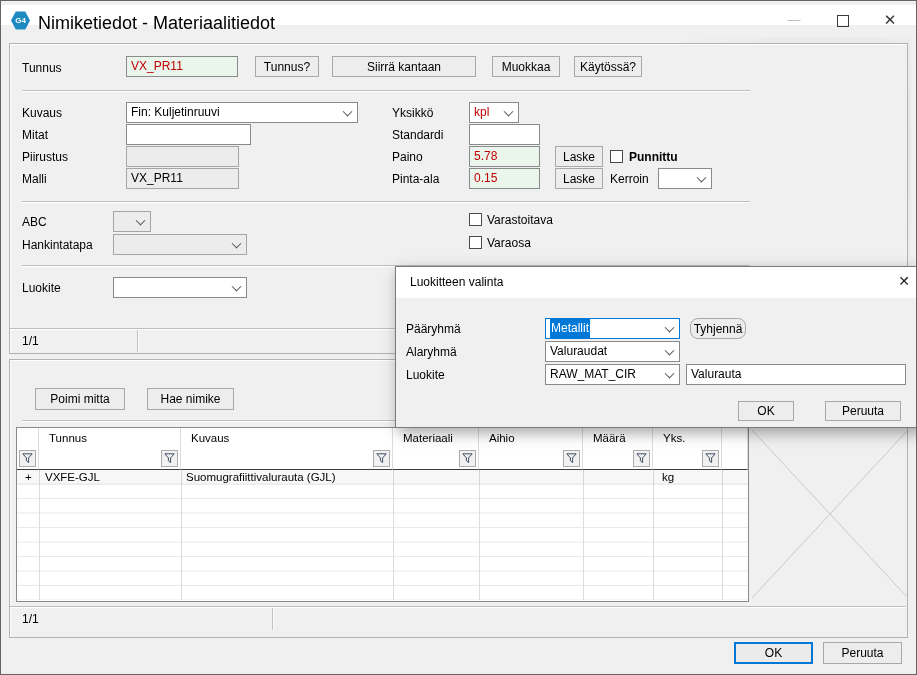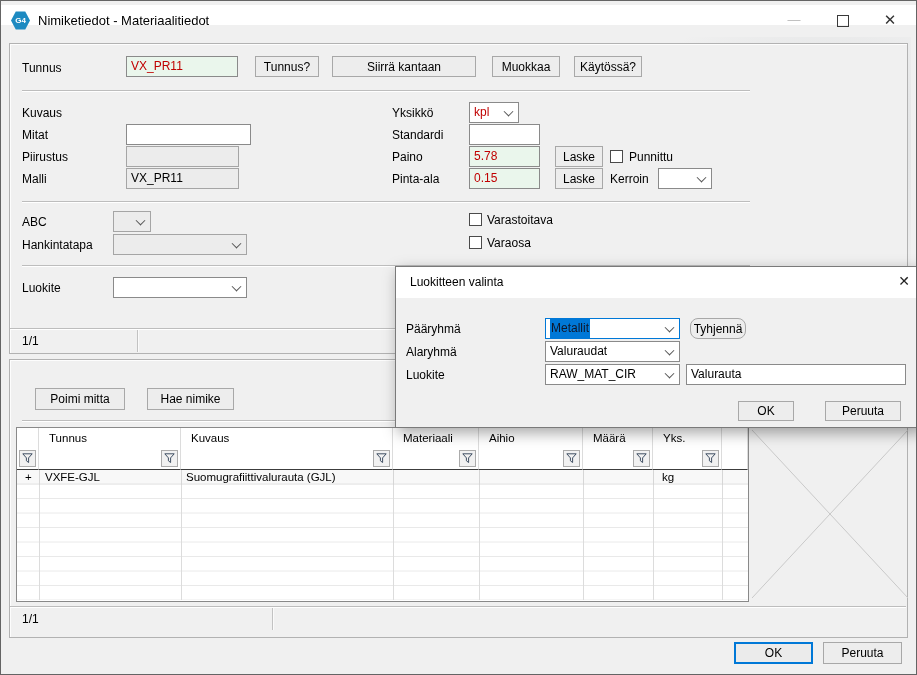--- a/index.html
+++ b/index.html
@@ -3,39 +3,39 @@
 <meta charset="utf-8">
 <style>
   html,body{margin:0;padding:0;}
   body{font-family:"Liberation Sans","DejaVu Sans",sans-serif;font-size:12px;color:#000;background:#cfcfcf;}
   .window{position:relative;width:915px;height:673px;background:#f0f0f0;border:1px solid #646464;overflow:hidden;}
   
   .titlebar{position:absolute;left:0;top:4px;width:100%;height:20px;background:#ffffff;}
   .app-icon{position:absolute;left:10px;top:6px;width:19px;height:19px;background:#1d8ac1;
     clip-path:polygon(25% 2%,75% 2%,100% 50%,75% 98%,25% 98%,0% 50%);
     color:#fff;font-size:8px;font-weight:bold;text-align:center;line-height:19px;}
-  .title-text{position:absolute;left:37px;top:8px;font-size:13px;}
+  .title-text{position:absolute;left:37px;top:8px;font-size:18px;}
   .cap-btn{position:absolute;top:0;width:34px;height:30px;text-align:center;line-height:30px;font-size:13px;color:#333;}
   
   .group{position:absolute;background:#f0f0f0;border:1px solid #b2b2b2;box-shadow:inset 1px 1px 0 #fdfdfd;}
   .lbl{position:absolute;white-space:nowrap;}
   .input{position:absolute;background:#fff;border:1px solid #8a8a8a;box-sizing:border-box;
     padding:0 4px;line-height:19px;font-size:12px;white-space:nowrap;overflow:hidden;}
   .input.dis{background:#ececec;border-color:#a5a5a5;}
   .val{background:#eaf6ec;color:#c00000;}
   .num{text-align:left;}
   .combo{position:absolute;background:#fff;border:1px solid #8a8a8a;box-sizing:border-box;
     padding:0 18px 0 4px;line-height:19px;font-size:12px;white-space:nowrap;overflow:hidden;}
   .combo.dis{background:#ececec;border-color:#a5a5a5;}
   .combo.focus{border-color:#0078d7;}
   .chev{position:absolute;right:6px;top:50%;width:6px;height:6px;border-right:1.4px solid #555;
     border-bottom:1.4px solid #555;transform:translateY(-70%) rotate(45deg);}
   .arrowbox{position:absolute;right:1px;top:1px;bottom:1px;width:18px;background:#fff;}
   .arrowbox .chev{right:5px;}
-  .sel-hl{background:#0078d7;color:#0f172a;padding:16px 1px;}
+  .sel-hl{background:#0078d7;color:#ffffff;padding:16px 1px;}
   .btn{position:absolute;background:#ededed;border:1px solid #a8a8a8;box-sizing:border-box;
     text-align:right;font-size:12px;display:flex;align-items:center;justify-content:center;cursor:default;}
   .btn.default{border:2px solid #0078d7;background:#ebebeb;}
   .chk{position:absolute;width:13px;height:13px;background:#fff;border:1px solid #4a4a4a;box-sizing:border-box;}
   .hr{position:absolute;height:0;border-top:1px solid #bdbdbd;border-bottom:1px solid #ffffff;}
   .vline{position:absolute;width:0;border-left:1px solid #c2c2c2;border-right:1px solid #fafafa;}
   
   .tab{display:inline-block;height:22px;line-height:22px;padding:0 9px;border-right:1px solid #8e8e8e;}
   
   .tbl{position:absolute;background:#fff;border:1px solid #898989;box-sizing:content-box;}
@@ -86,20 +86,24 @@
     <div class="lbl" style="left:12px;top:17px;">Tunnus</div>
     <div class="input val" style="left:116px;top:12px;width:112px;height:21px;">VX_PR11</div>
     <div class="btn" style="left:245px;top:12px;width:64px;height:21px;">Tunnus?</div>
     <div class="btn" style="left:322px;top:12px;width:144px;height:21px;">Siirrä kantaan</div>
     <div class="btn" style="left:482px;top:12px;width:68px;height:21px;">Muokkaa</div>
     <div class="btn" style="left:564px;top:12px;width:68px;height:21px;">Käytössä?</div>
 
     <div class="hr" style="left:12px;top:46px;width:728px;"></div>
 
     <div class="lbl" style="left:12px;top:62px;">Kuvaus</div>
+    <div class="combo" style="left:116px;top:58px;width:232px;height:21px;">
+      <span>Fin: Kuljetinruuvi</span>
+      <span class="chev"></span>
+    </div>
     <div class="lbl" style="left:12px;top:84px;">Mitat</div>
     <div class="input" style="left:116px;top:80px;width:125px;height:21px;"></div>
     <div class="lbl" style="left:12px;top:106px;">Piirustus</div>
     <div class="input dis" style="left:116px;top:102px;width:113px;height:21px;"></div>
     <div class="lbl" style="left:12px;top:128px;">Malli</div>
     <div class="input dis" style="left:116px;top:124px;width:113px;height:21px;">VX_PR11</div>
 
     <div class="lbl" style="left:382px;top:62px;">Yksikkö</div>
     <div class="combo val" style="left:459px;top:58px;width:50px;height:21px;">
       <span>kpl</span>
@@ -107,21 +111,21 @@
           <span class="chev"></span>
         </span>
     </div>
     <div class="lbl" style="left:382px;top:84px;">Standardi</div>
     <div class="input" style="left:459px;top:80px;width:71px;height:21px;"></div>
 
     <div class="lbl" style="left:382px;top:106px;">Paino</div>
     <div class="input val num" style="left:459px;top:102px;width:71px;height:21px;">5.78</div>
     <div class="btn" style="left:545px;top:102px;width:48px;height:21px;">Laske</div>
     <span class="chk" style="left:600px;top:106px;"></span>
-    <div class="lbl" style="left:619px;top:106px;">Punnittu</div>
+    <div class="lbl" style="left:619px;top:106px;font-weight:bold;">Punnittu</div>
 
     <div class="lbl" style="left:382px;top:128px;">Pinta-ala</div>
     <div class="input val num" style="left:459px;top:124px;width:71px;height:21px;">0.15</div>
     <div class="btn" style="left:545px;top:124px;width:48px;height:21px;">Laske</div>
     <div class="lbl" style="left:600px;top:128px;">Kerroin</div>
     <div class="combo" style="left:648px;top:124px;width:54px;height:21px;">
       <span></span>
       <span class="chev"></span>
     </div>
 

